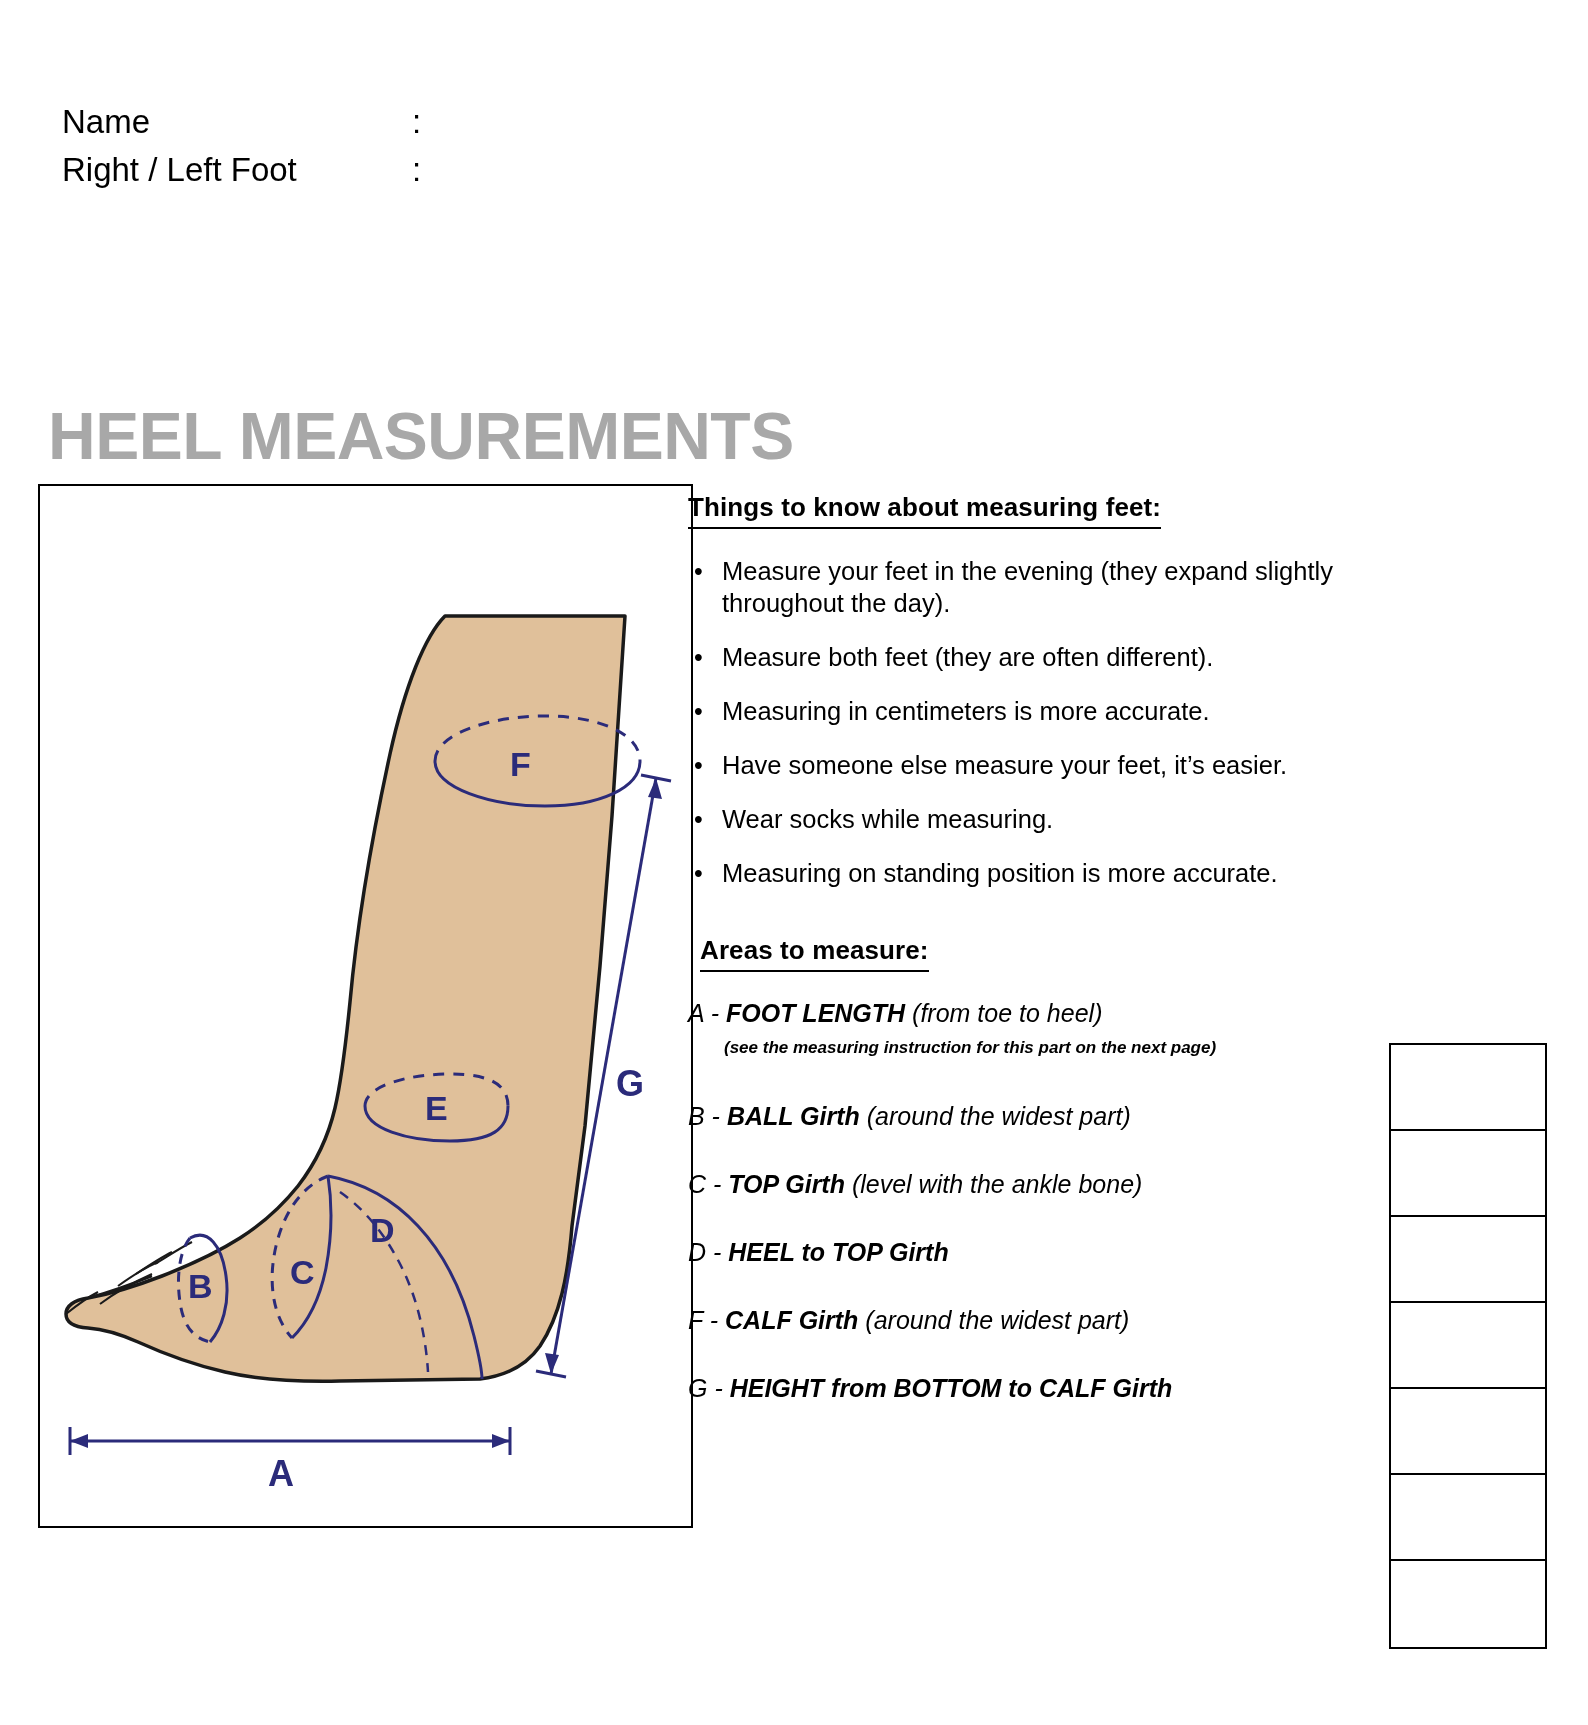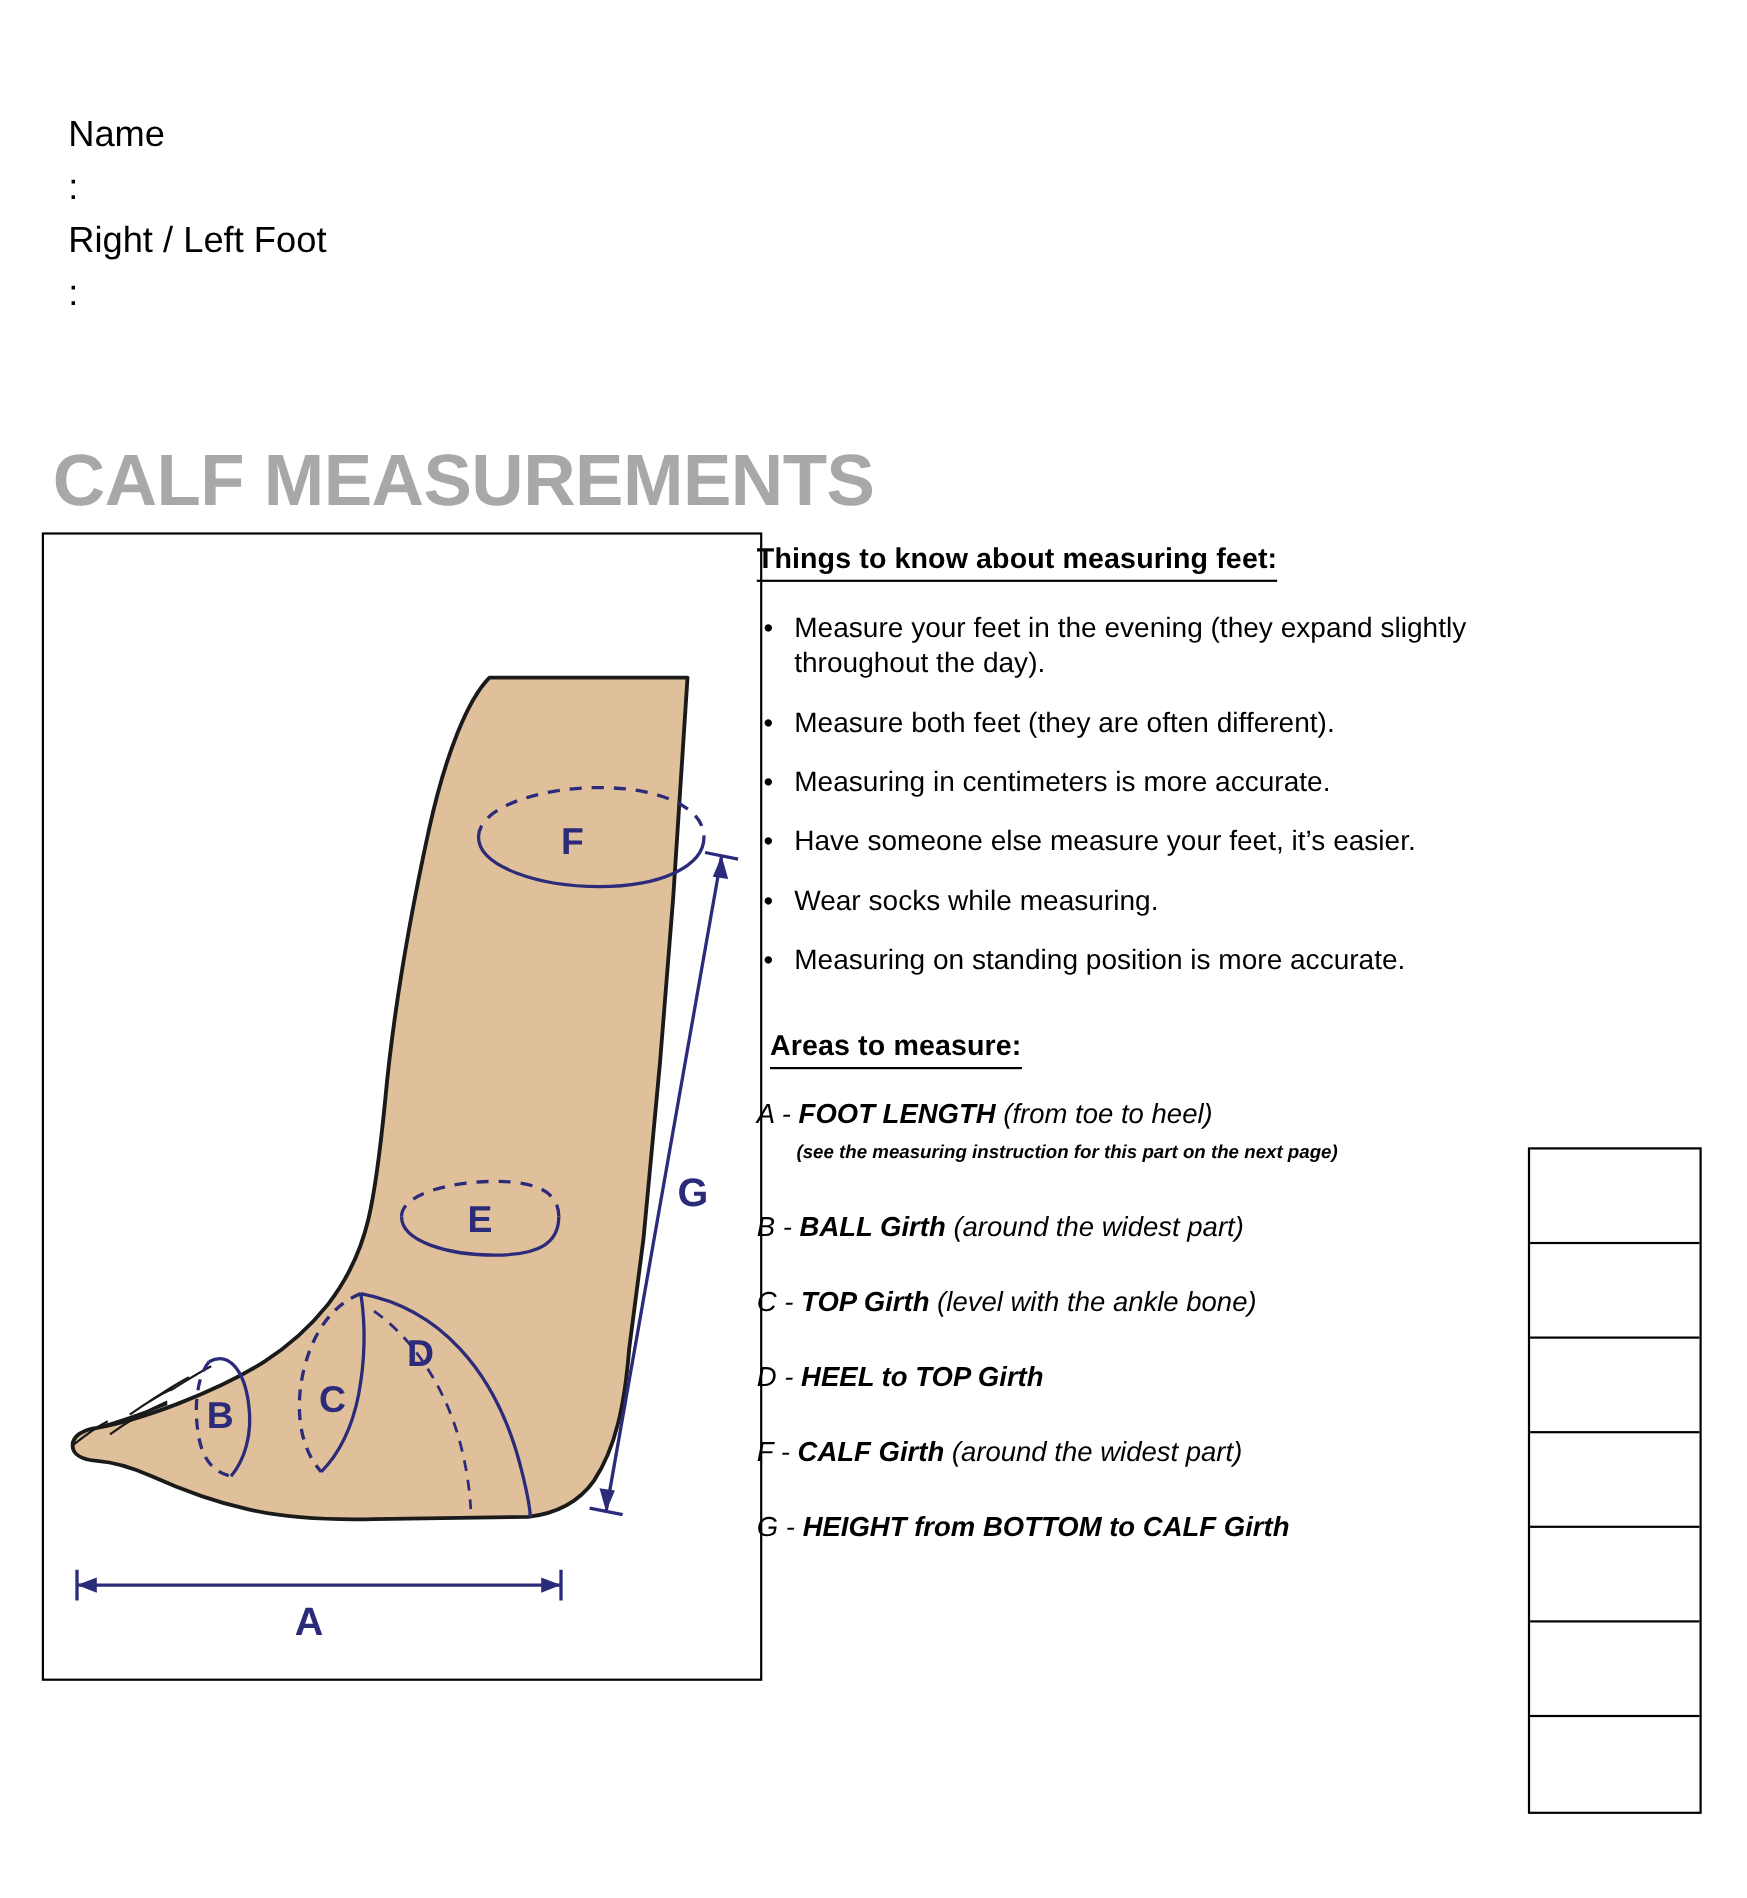--- a/index.html
+++ b/index.html
@@ -20,21 +20,20 @@
   .form-block {
     position: absolute;
     left: 62px;
     top: 98px;
     font-size: 33px;
     line-height: 48px;
   }
   .form-row {
     display: flex;
     align-items: baseline;
-    flex-direction: column;
   }
   .form-label {
     width: 350px;
     white-space: nowrap;
   }
   .form-colon {
     width: 24px;
   }
   .form-value {
     min-width: 420px;
@@ -160,21 +159,21 @@
     <span class="form-colon">:</span>
     <span class="form-value"></span>
   </div>
   <div class="form-row">
     <span class="form-label">Right / Left Foot</span>
     <span class="form-colon">:</span>
     <span class="form-value"></span>
   </div>
 </div>
 
-<div class="page-title">CALF MEASUREMENTS</div>
+<div class="page-title">HEEL MEASUREMENTS</div>
 
 <div class="diagram-panel">
   <svg width="651" height="1040" viewBox="0 0 651 1040">
 
     <g>
       <path d="M405,130 L585,130 L572,330 L560,480 L545,640 L532,740
                C528,790 520,830 500,860
                C486,880 465,890 440,893
                L300,895
                C255,896 215,893 185,886

